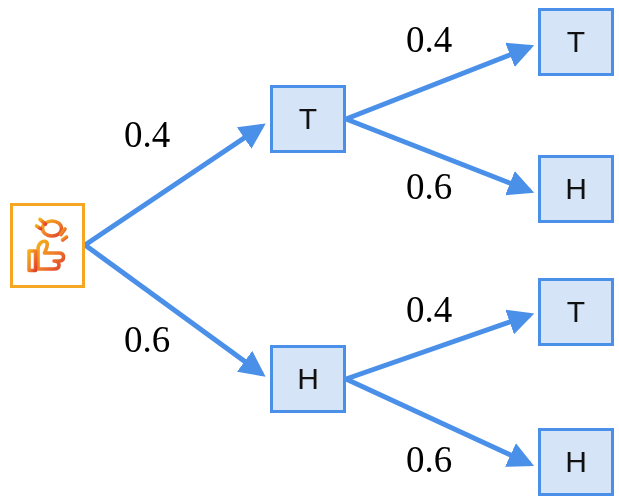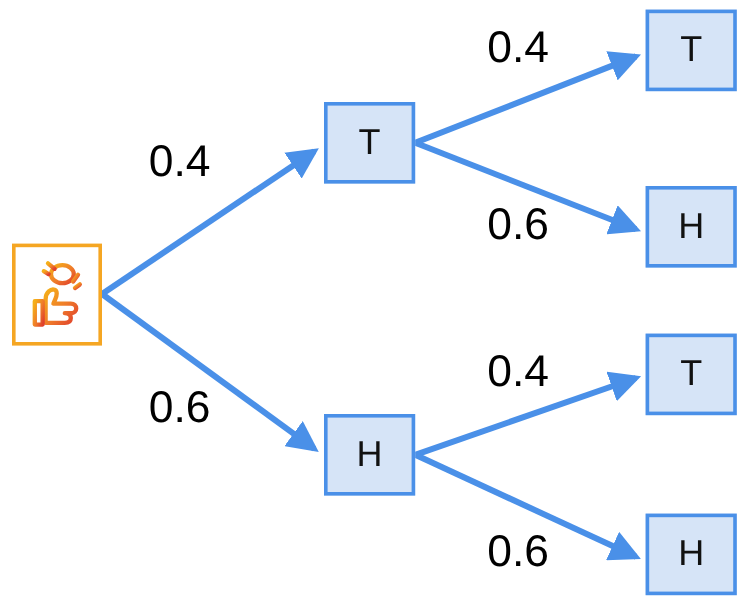--- a/index.html
+++ b/index.html
@@ -31,21 +31,21 @@
     position:absolute;
     box-sizing:border-box;
     background:#ffffff;
     border:3px solid #f5a623;
     display:flex;align-items:center;justify-content:center;
   }
   .root-node svg{display:block;}
 
   .edge-label{
     position:absolute;
-    font-family:Liberation Sans, sans-serif;
+    font-family:Liberation Serif, serif;
     font-size:37px;
     color:#000000;
     line-height:1;
     white-space:nowrap;
   }
 </style>
 </head>
 <body>
 
 <div id="canvas">

